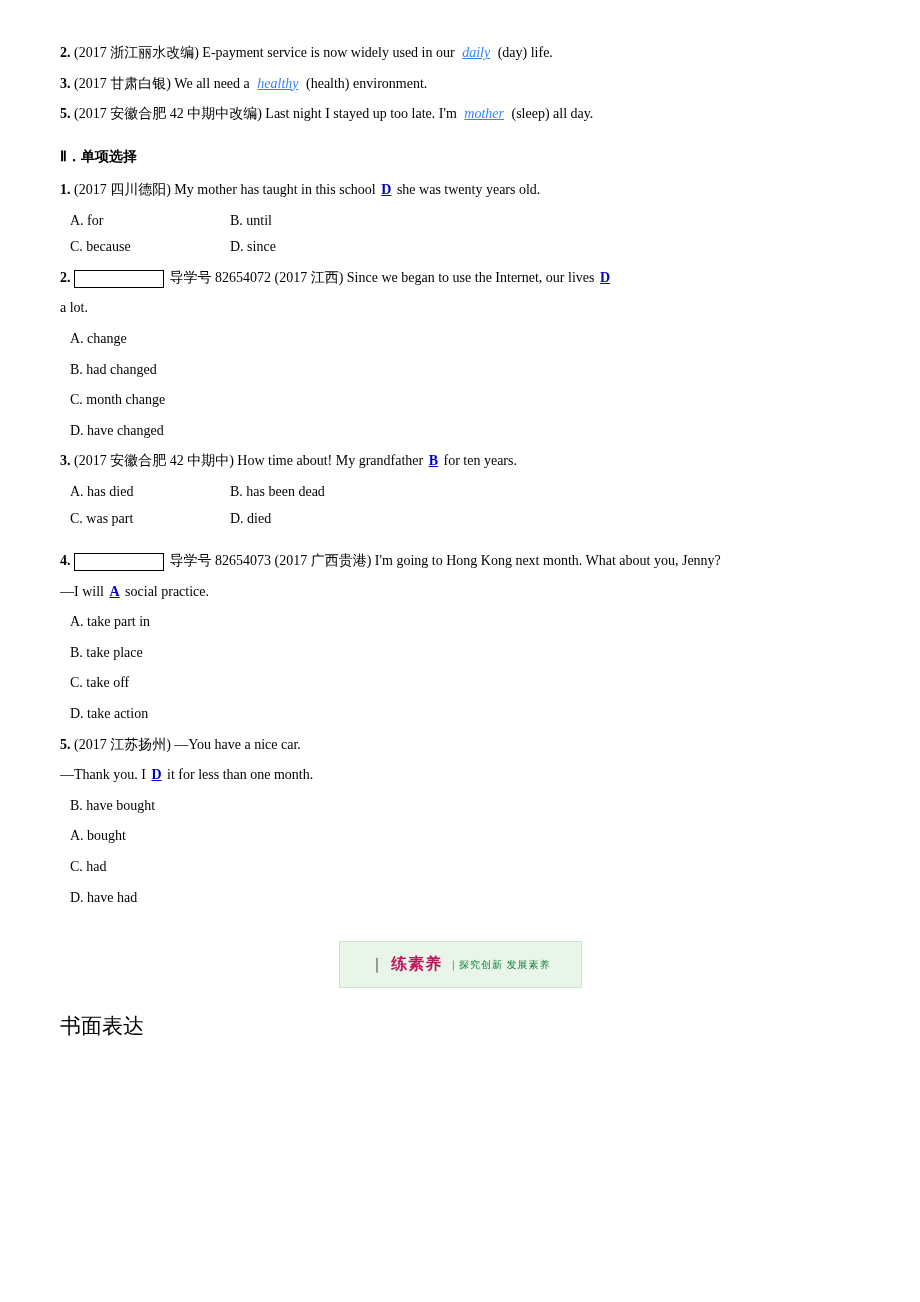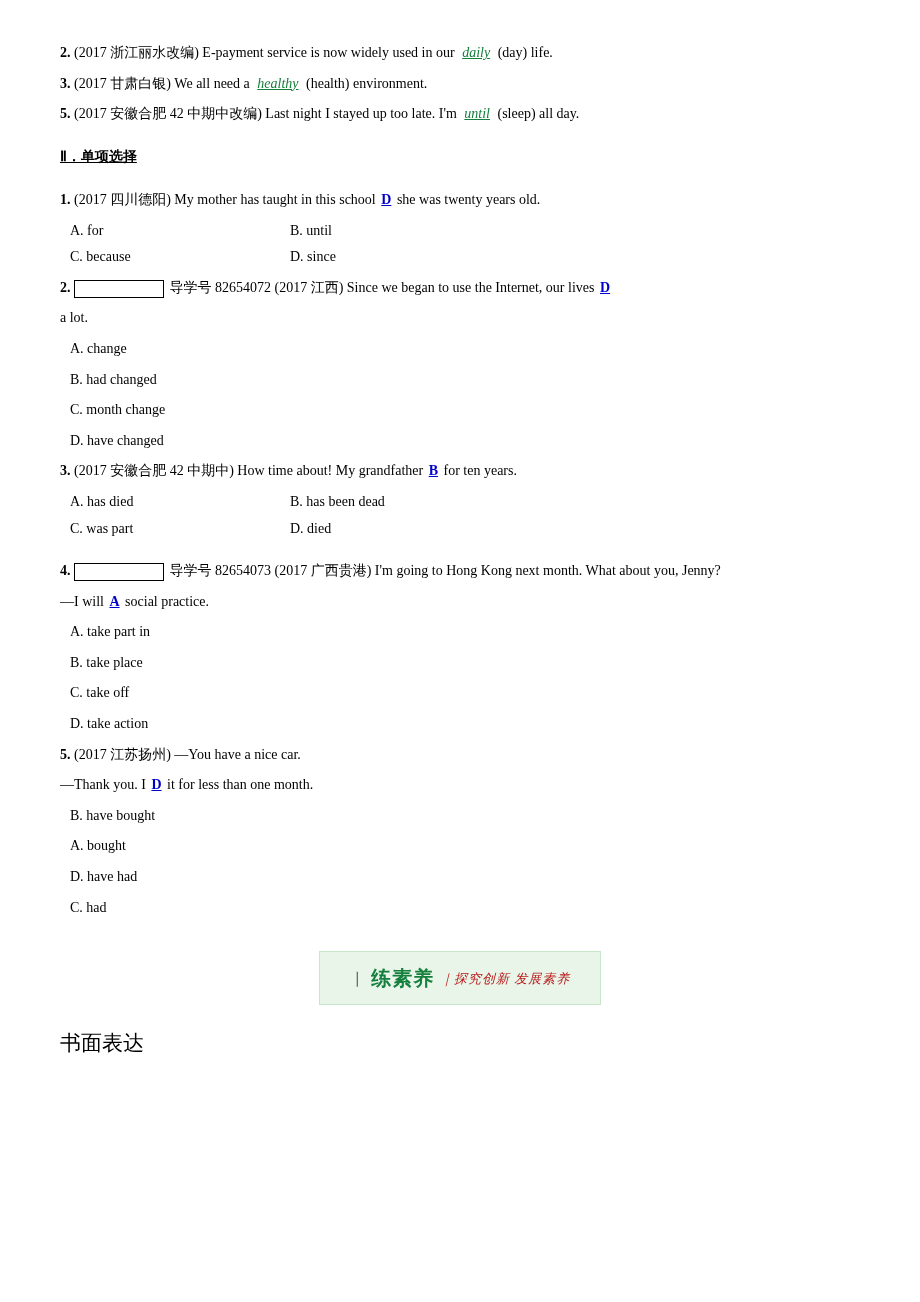--- a/index.html
+++ b/index.html
@@ -28,46 +28,44 @@
       margin-bottom: 10px;
     }
 
     .question-line {
       margin-bottom: 4px;
       line-height: 1.9;
     }
 
     .underline-answer {
       text-decoration: underline;
-      color: #15803d;
+      color: #3b82f6;
       font-style: italic;
       padding: 0 4px;
     }
 
     .answer-letter {
       text-decoration: underline;
       color: #0000cc;
       font-weight: bold;
       padding: 0 2px;
     }
 
     .section-title {
       font-weight: bold;
-      margin: 16px 0 18px 0;
-      text-decoration: underline;
+      margin: 16px 0 8px 0;
     }
 
     .options-block {
       margin: 4px 0 4px 10px;
       line-height: 1.9;
     }
 
     .option-row {
       display: flex;
-      gap: 60px;
     }
 
     .option-item {
       min-width: 160px;
     }
 
     .input-box {
       display: inline-block;
       width: 90px;
       height: 18px;
@@ -88,29 +86,28 @@
       padding: 8px 30px;
       font-size: 15px;
       color: #333;
       letter-spacing: 1px;
       display: flex;
       align-items: center;
       gap: 6px;
     }
 
     .banner-main {
+      color: #be185d;
+      font-weight: bold;
+      font-size: 16px;
+    }
+
+    .banner-sub {
       color: #15803d;
-      font-weight: bold;
-      font-size: 20px;
-    }
-
-    .banner-sub {
-      color: #b91c1c;
-      font-size: 13px;
-      font-style: italic;
+      font-size: 10px;
     }
 
     .writing-section {
       margin-top: 10px;
       font-size: 21px;
     }
 
     .q-number {
       font-weight: bold;
     }
@@ -136,21 +133,21 @@
       <span>We all need a</span>
       <span class="underline-answer">healthy</span>
       <span>(health) environment.</span>
     </div>
 
 
     <div class="question-line">
       <span class="q-number">5.</span>
       <span>(2017 安徽合肥 42 中期中改编)</span>
       <span>Last night I stayed up too late. I'm</span>
-      <span class="underline-answer">until</span>
+      <span class="underline-answer">mother</span>
       <span>(sleep) all day.</span>
     </div>
   </div>
 
   <div class="question-block">
     <div class="section-title">Ⅱ．单项选择</div>
 
     <div class="question-line">
       <span class="q-number">1.</span>
       <span>(2017 四川德阳)</span>
@@ -233,22 +230,22 @@
         <span>—You have a nice car.</span>
       </div>
       <div class="question-line">
         <span>—Thank you. I</span>
         <span class="answer-letter">D</span>
         <span>it for less than one month.</span>
       </div>
       <div class="options-block">
         <div class="question-line">B. have bought</div>
         <div class="question-line">A. bought</div>
+        <div class="question-line">C. had</div>
         <div class="question-line">D. have had</div>
-        <div class="question-line">C. had</div>
       </div>
     </div>
   </div>
 
   <div class="banner-box">
     <div class="banner">
       <span>｜</span>
       <span class="banner-main">练素养</span>
       <span class="banner-sub">｜探究创新 发展素养</span>
     </div>

